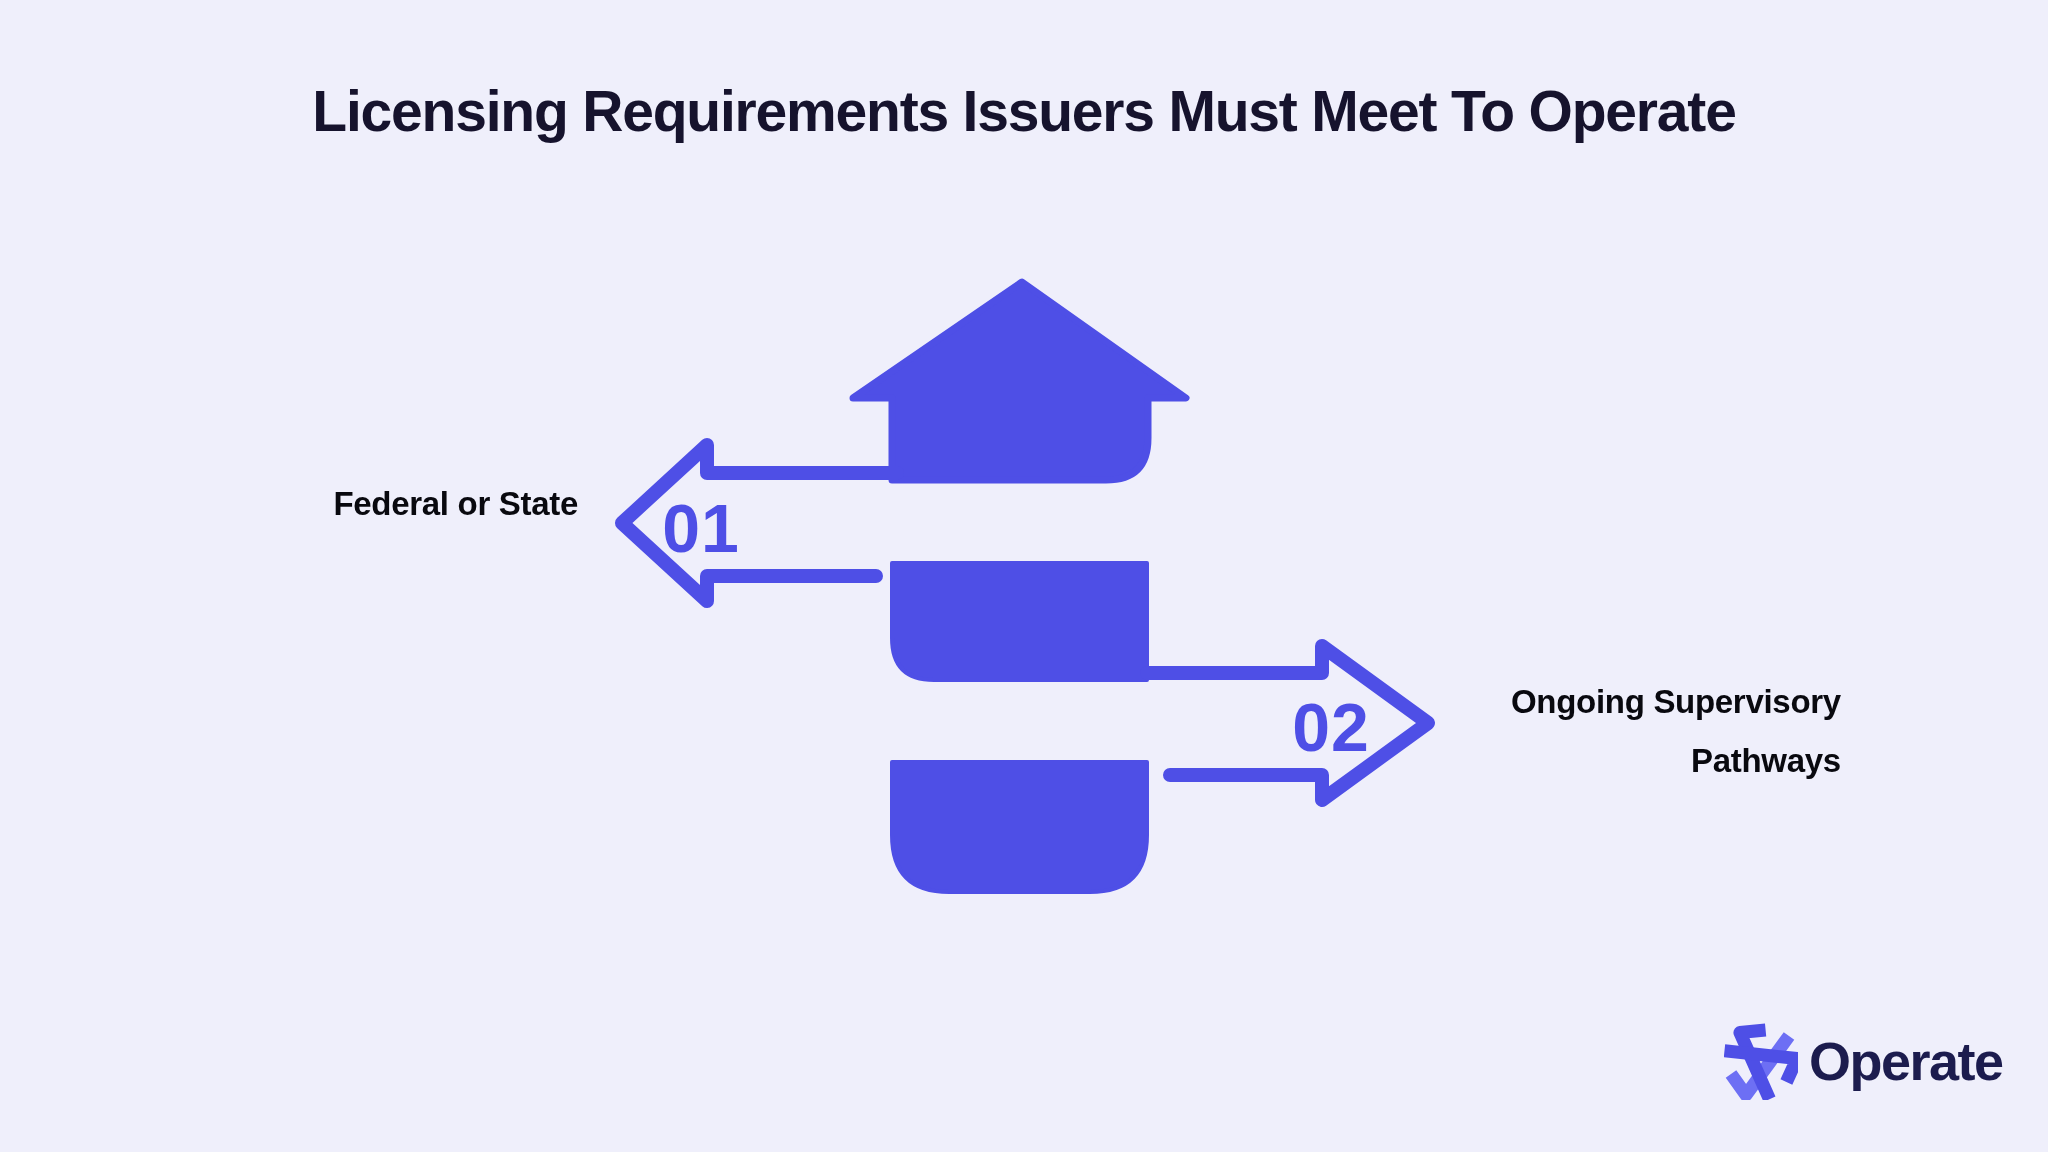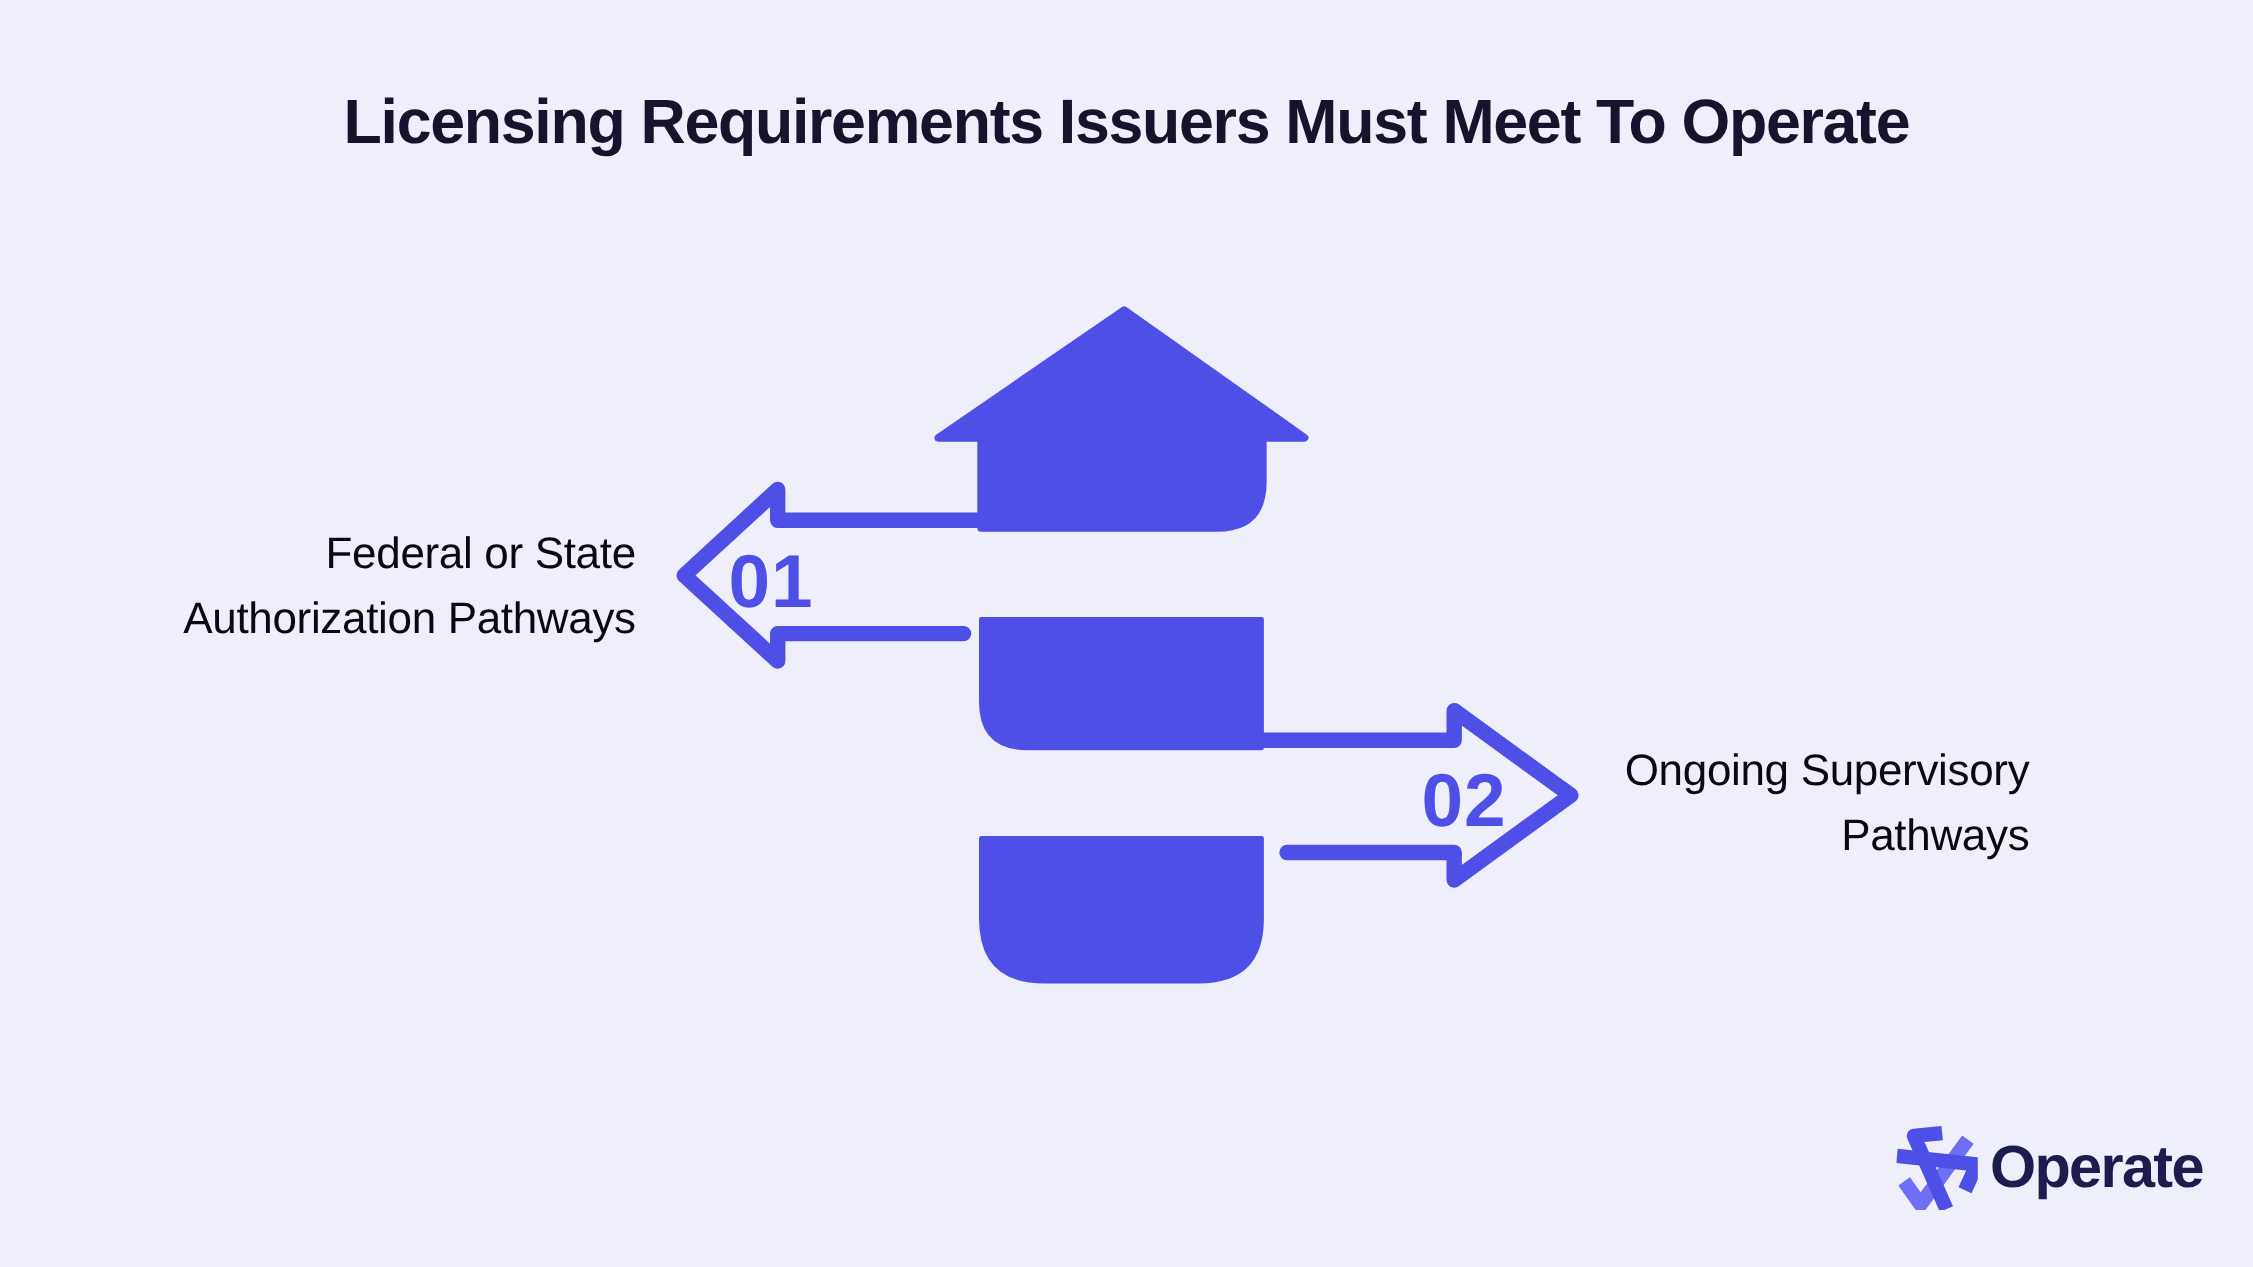--- a/index.html
+++ b/index.html
@@ -26,25 +26,26 @@
     font-size:57px;
     font-weight:700;
     letter-spacing:-1.2px;
     color:var(--title);
   }
   .diagram-svg{
     position:absolute;left:0;top:0;
   }
   .step-label{
     position:absolute;
-    font-size:40px;
+    font-size:33px;
     line-height:59px;
-    font-weight:400;
+    font-weight:700;
     letter-spacing:-0.3px;
     color:var(--label);
+    margin-left:34px;
   }
   .step-label.left{
     right:1470px;
     top:474px;
     text-align:right;
   }
   .step-label.right{
     left:1477px;
     top:672px;
     text-align:right;
@@ -88,21 +89,20 @@
     <path d="M 897 473 L 707 473 L 707 445 L 622 523 L 707 601 L 707 576 L 876 576" fill="none" stroke="#4E4FE6" stroke-width="14" stroke-linecap="round" stroke-linejoin="round"></path>
 
     <path d="M 1147 673 L 1322 673 L 1322 646 L 1428 723 L 1322 800 L 1322 775 L 1170 775" fill="none" stroke="#4E4FE6" stroke-width="14" stroke-linecap="round" stroke-linejoin="round"></path>
 
     <text class="step-number" x="701" y="552" text-anchor="middle">01</text>
     <text class="step-number" x="1331" y="751" text-anchor="middle">02</text>
   </svg>
 
   <div class="step-label left">
     <div>Federal or State</div>
-    <div>Authorization Pathways</div>
   </div>
 
   <div class="step-label right">
     <div>Ongoing Supervisory</div>
     <div>Pathways</div>
   </div>
 
   <div class="brand">
     <svg width="74" height="78" viewBox="0 0 74 78">
       <g transform="translate(37,40)">

